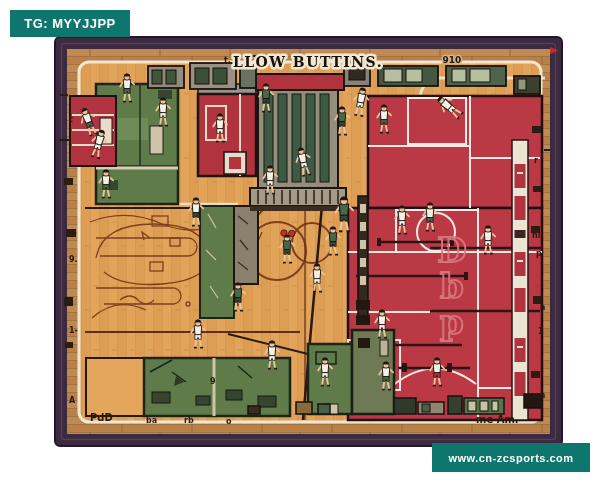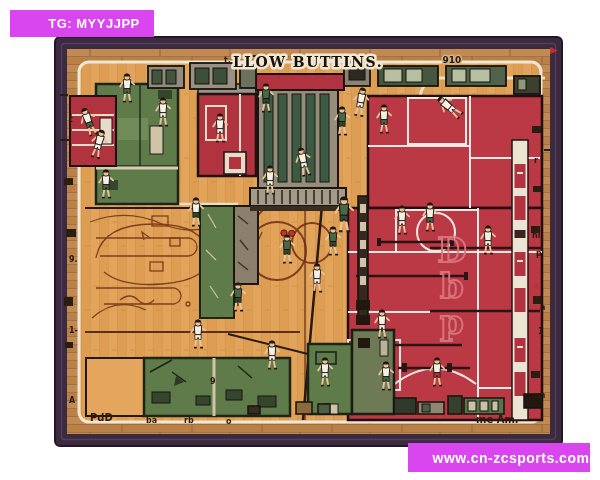--- a/index.html
+++ b/index.html
@@ -1,22 +1,22 @@
 <!DOCTYPE html>
 <html><head>
 <meta charset="utf-8">
 <style>
   html,body{margin:0;padding:0;background:#fff;}
   #stage{position:relative;width:600px;height:480px;background:#ffffff;overflow:hidden;
          font-family:"Liberation Sans",sans-serif;}
-  .watermark{position:absolute;background:#d946ef;color:#fff;font-weight:bold;
+  .watermark{position:absolute;background:#0f766e;color:#fff;font-weight:bold;
              display:flex;align-items:center;justify-content:center;
-             font-family:"Liberation Sans",sans-serif;letter-spacing:.5px;padding-left:24px;}
+             font-family:"Liberation Sans",sans-serif;letter-spacing:.5px;}
   #wm-tl{left:10px;top:10px;width:120px;height:27px;font-size:13px;}
-  #wm-br{right:10px;bottom:8px;width:158px;height:29px;font-size:14px;}
+  #wm-br{right:10px;bottom:8px;width:158px;height:29px;font-size:11px;}
   svg{position:absolute;left:0;top:0;}
   .glyph{font:700 8px "DejaVu Sans",sans-serif;fill:#2c190d;}
   .glyph.b{font-size:10px;}
   .title-text{font:700 14px "DejaVu Serif",serif;fill:#191009;letter-spacing:1.5px;
               paint-order:stroke;stroke:#f1e8d4;stroke-width:5px;stroke-linejoin:round;
               text-anchor:middle;}
   .corner-text{font:700 9px "DejaVu Sans",sans-serif;fill:#241812;paint-order:stroke;
                stroke:#d8b183;stroke-width:3px;text-anchor:middle;}
   .court-letters{font:700 34px "DejaVu Serif",serif;fill:none;stroke:#d97a80;
                  stroke-width:2px;text-anchor:middle;opacity:.9;}

